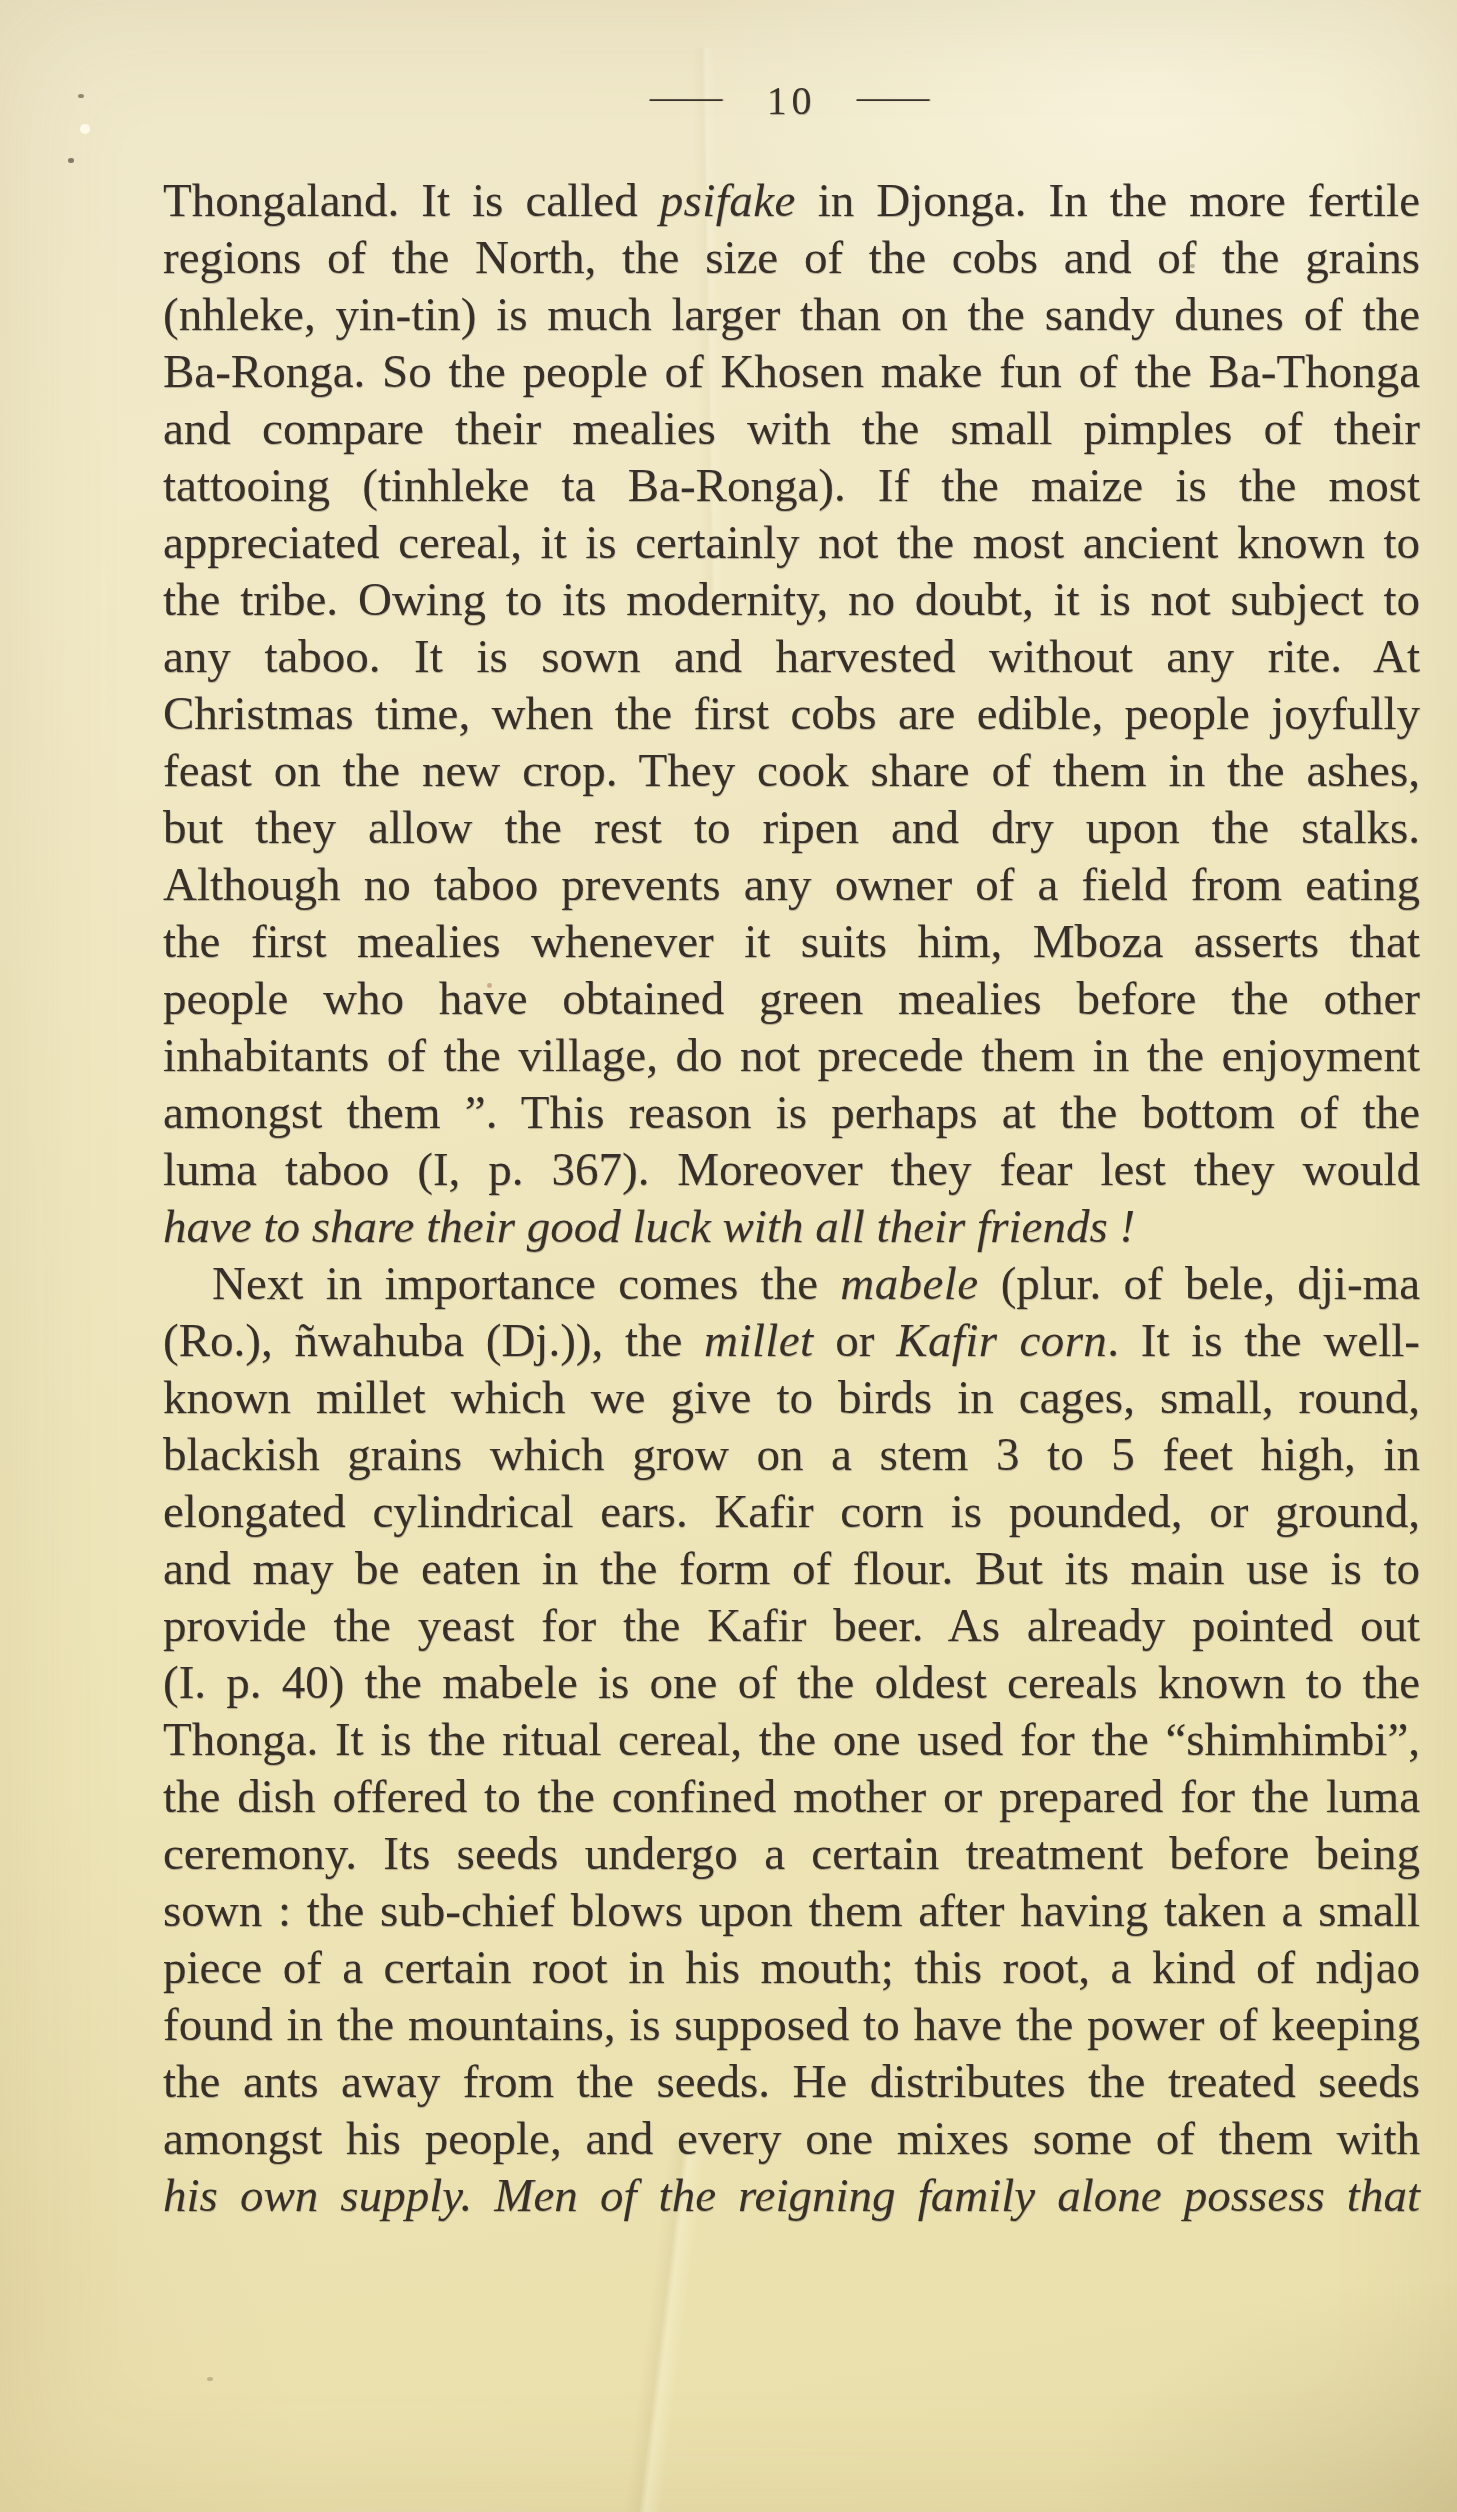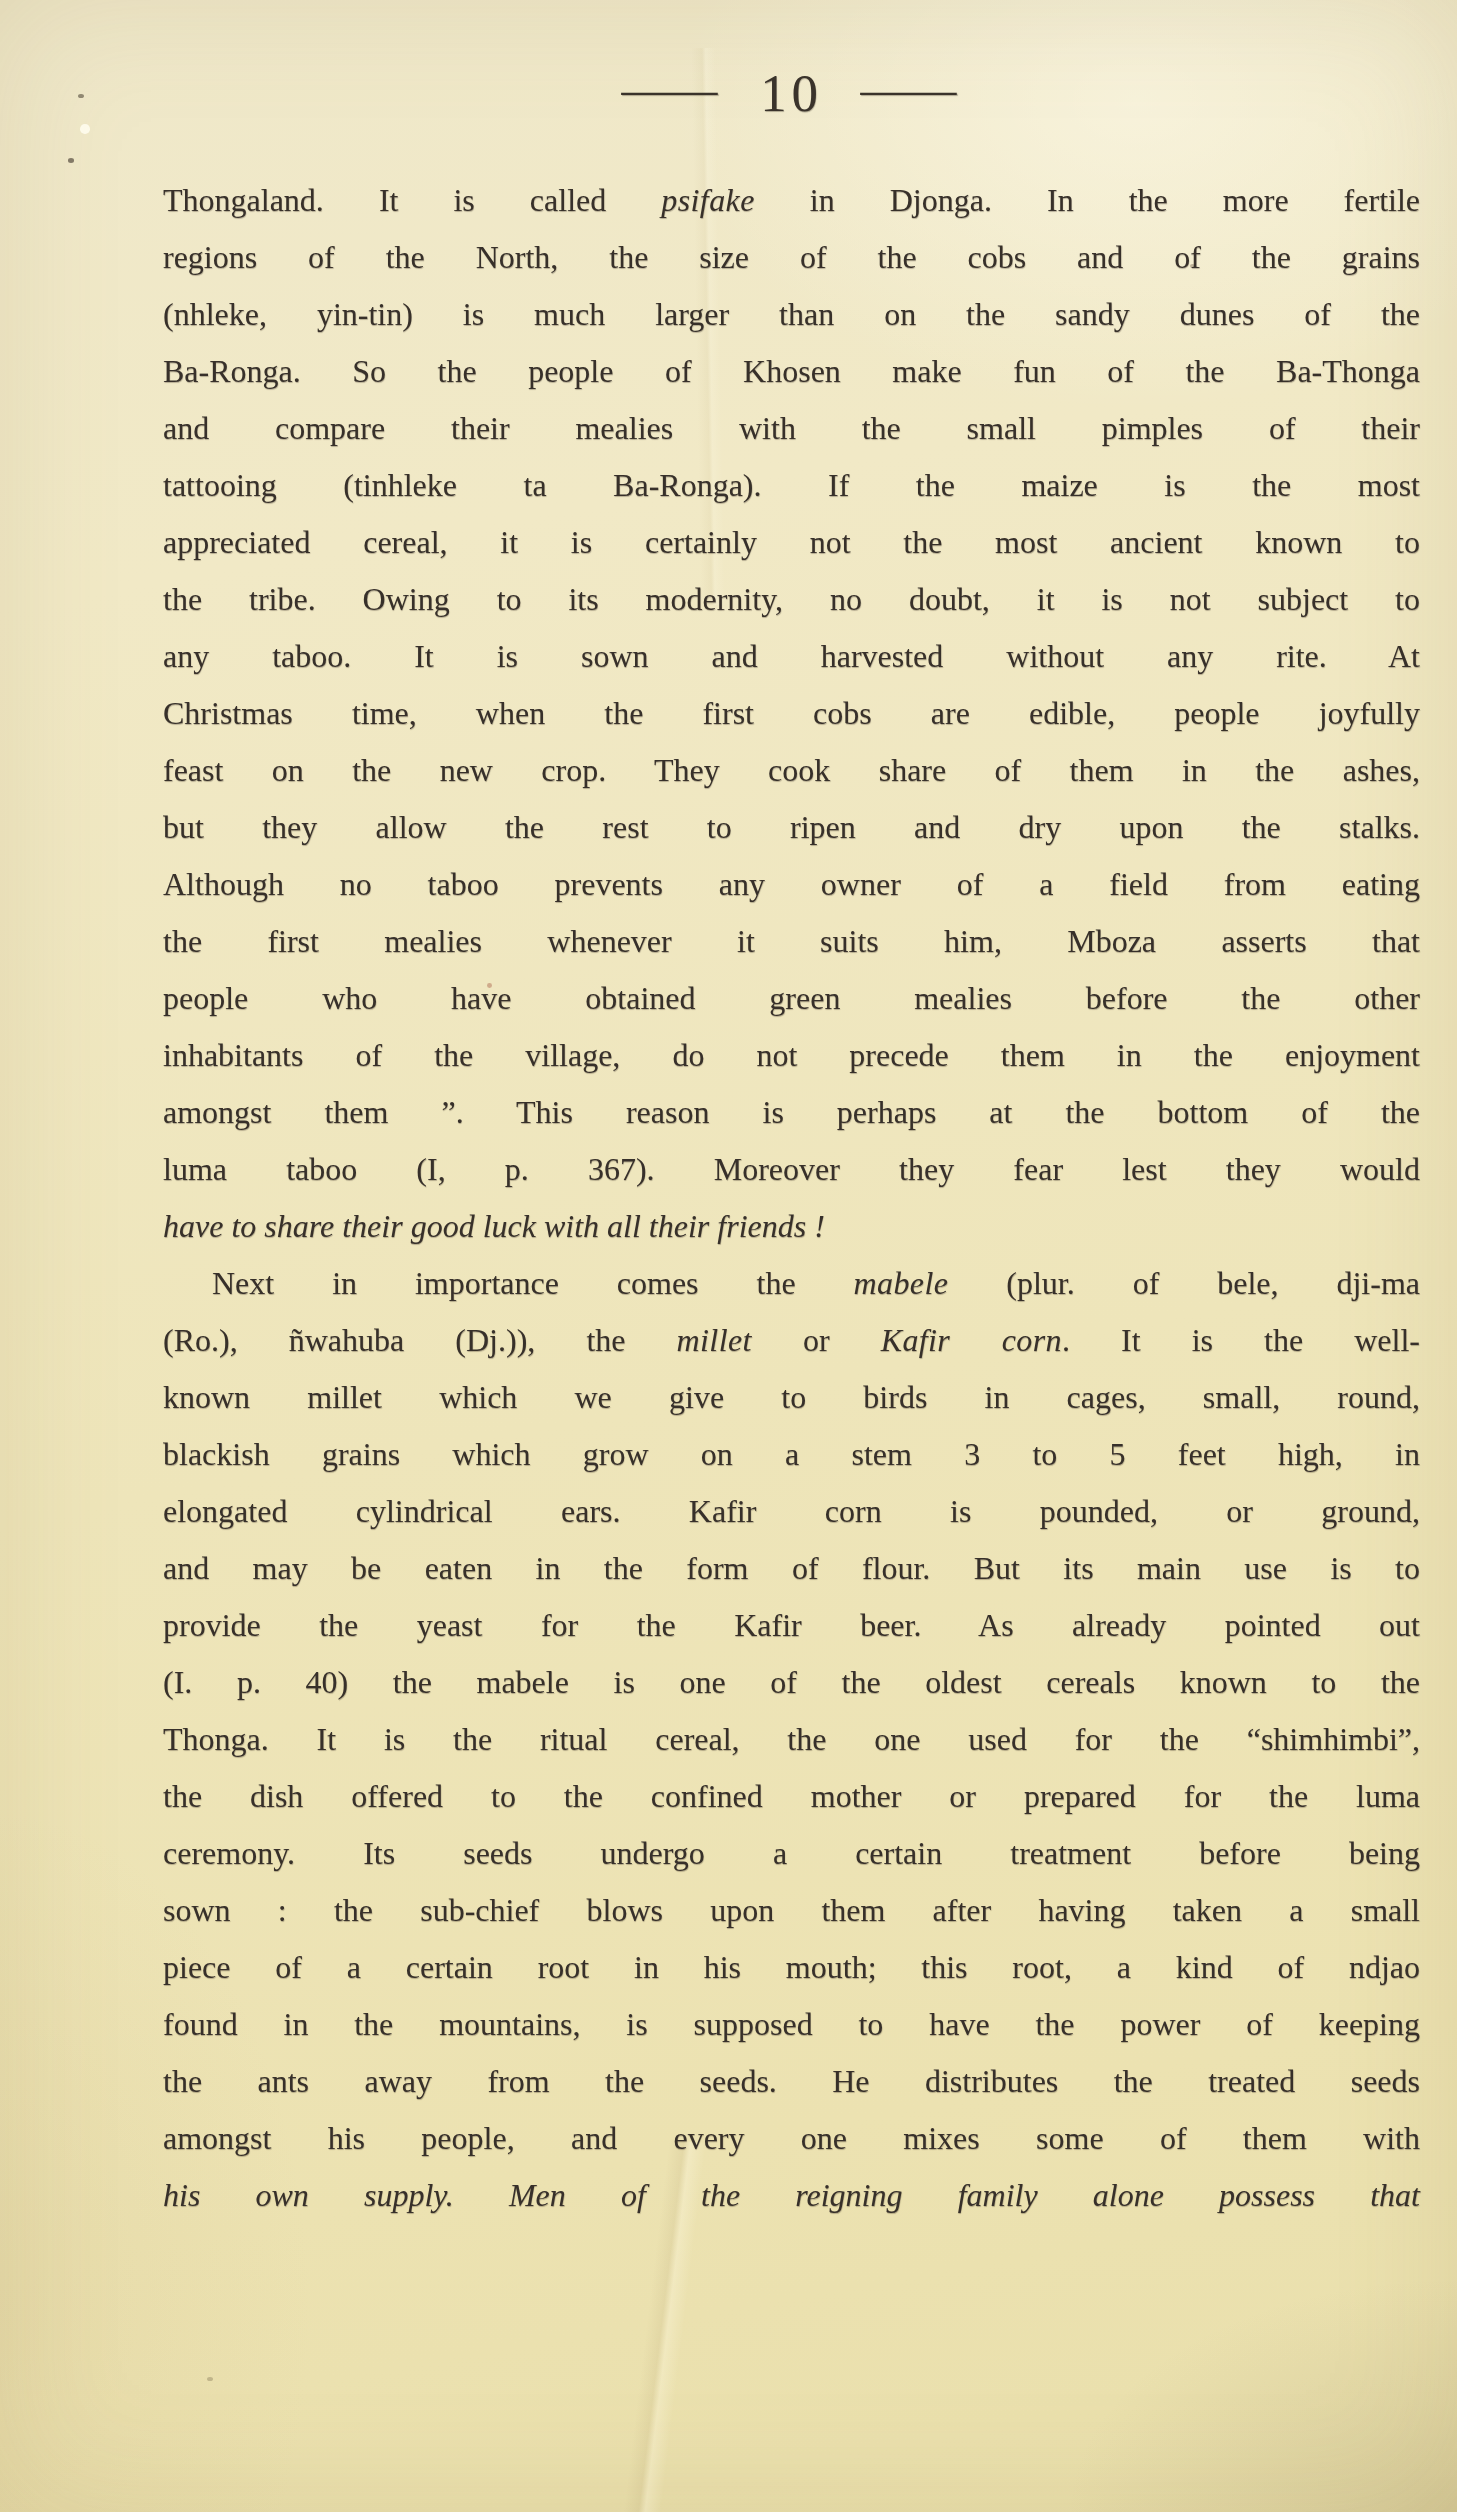--- a/index.html
+++ b/index.html
@@ -50,47 +50,47 @@
   .speck { position: absolute; border-radius: 50%; }
   .speck.d1 { left: 78px;  top: 94px;  width: 5.6px; height: 4px; background: rgba(70,60,45,0.55); }
   .speck.d2 { left: 68px;  top: 158px;  width: 6.4px; height: 4.8px; background: rgba(60,50,40,0.60); }
   .speck.w1 { left: 80px; top: 124px;  width: 9.5px; height: 9.5px; background: rgba(255,253,240,0.85); }
   .speck.d3 { left: 1190px; top: 264px; width: 4.8px; height: 4px; background: rgba(90,70,50,0.35); }
   .speck.d4 { left: 487px; top: 983px; width: 4.8px; height: 4.8px; background: rgba(150,60,40,0.35); }
   .speck.d5 { left: 207px; top: 2377px; width: 5.6px; height: 4px; background: rgba(100,85,60,0.30); }
 
   .running-header {
     position: absolute;
-    top: 59px;
+    top: 73px;
     left: 163px;
     width: 1257px;
     text-align: center;
     color: #3a332b;
-    font-size: 53px;
+    font-size: 40px;
     letter-spacing: 2.4px;
     text-shadow: 0.5px 0.6px 0.8px rgba(55,45,35,0.35);
   }
   .running-header .dash {
     display: inline-block;
     transform: scaleX(1.8) scaleY(0.85);
     vertical-align: 4px;
   }
   .running-header .page-number {
     display: inline-block;
     margin: 0 45px;
     letter-spacing: 4.8px;
   }
 
   .text-block {
     position: absolute;
     top: 172px;
     left: 163px;
     width: 1257px;
     color: #37302a;
-    font-size: 32px;
+    font-size: 47px;
     line-height: 57px;
     text-shadow: 0.4px 0.7px 0.8px rgba(55,45,35,0.32);
   }
   .paragraph { margin: 0; }
   .line {
     text-align: justify;
     text-align-last: justify;
   }
   .line.final { text-align-last: left; font-style: italic; }
   .paragraph.justify-last .line.final { text-align-last: justify; }

